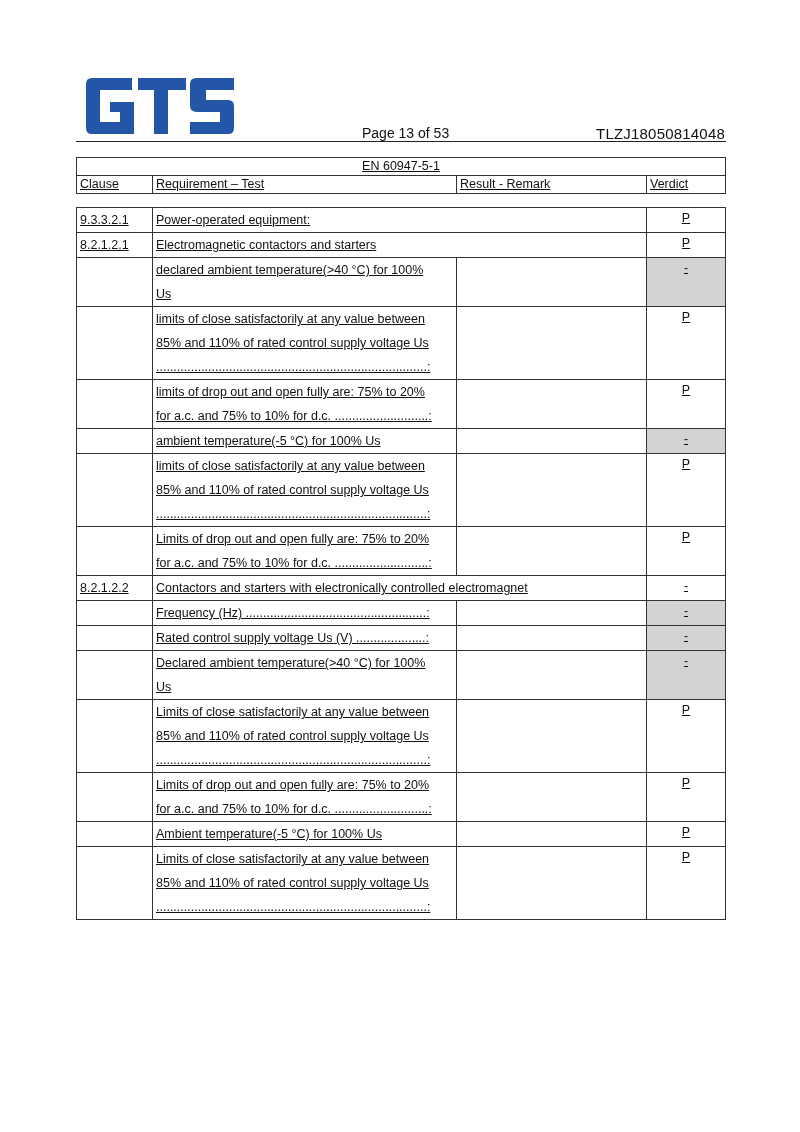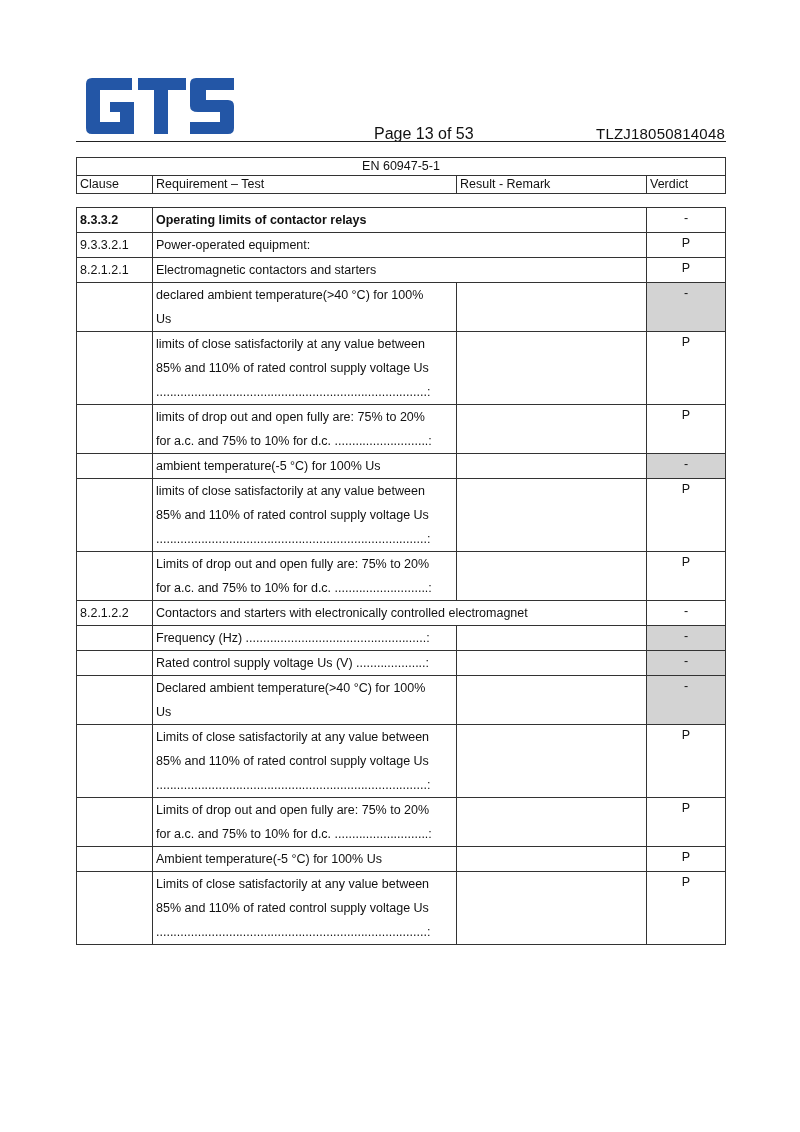--- a/index.html
+++ b/index.html
@@ -1,22 +1,22 @@
 <!DOCTYPE html>
 <html><head>
 <meta charset="utf-8">
 <style>
   html, body { margin: 0; padding: 0; background: #ffffff; }
   body { width: 800px; height: 1132px; position: relative; font-family: "Liberation Sans", sans-serif; color: #111; overflow: hidden; }
   .logo { position: absolute; left: 84px; top: 78px; width: 152px; height: 56px; }
   .hdr-line { position: absolute; left: 76px; top: 141px; width: 650px; height: 0; border-top: 1.5px solid #222; }
-  .page-no { position: absolute; left: 374px; top: 125px; font-size: 16px; }
+  .page-no { position: absolute; left: 362px; top: 125px; font-size: 14px; }
   .doc-id { position: absolute; right: 75px; top: 125px; font-size: 15px; letter-spacing: 0.2px; }
 
-  table.head, table.main { position: absolute; left: 76px; border-collapse: collapse; table-layout: fixed; width: 649px; }
+  table.head, table.main { position: absolute; left: 76px; border-collapse: collapse; table-layout: fixed; width: 649px; text-decoration: underline; }
   table.head { top: 157px; }
   table.main { top: 207px; }
   td { border: 1px solid #333; font-size: 12.5px; padding: 0 3px; vertical-align: bottom; line-height: 24px; }
   col.c1 { width: 76px; } col.c2 { width: 304px; } col.c3 { width: 190px; } col.c4 { width: 79px; }
   .std { text-align: center; height: 17px; line-height: 17px; vertical-align: middle; }
   .hrow td { height: 17px; line-height: 17px; vertical-align: middle; }
   .verdict { text-align: center; vertical-align: top; line-height: 20px; }
   .gray { background: #d3d3d3; }
   .bold { font-weight: bold; }
   .dots { white-space: nowrap; overflow: hidden; }
@@ -58,27 +58,20 @@
 
 <table class="main">
   <colgroup>
       <col class="c1">
       <col class="c2">
       <col class="c3">
       <col class="c4">
     </colgroup>
   <tbody id="rows">
       <tr>
-        <td class="bold">8.3.3.2</td>
-        <td class="bold" colspan="2">
-          <span class="req-line dots">Operating limits of contactor relays</span>
-        </td>
-        <td class="verdict">-</td>
-      </tr>
-      <tr>
         <td>9.3.3.2.1</td>
         <td colspan="2">
           <span class="req-line dots">Power-operated equipment:</span>
         </td>
         <td class="verdict">P</td>
       </tr>
       <tr>
         <td>8.2.1.2.1</td>
         <td colspan="2">
           <span class="req-line dots">Electromagnetic contactors and starters</span>

